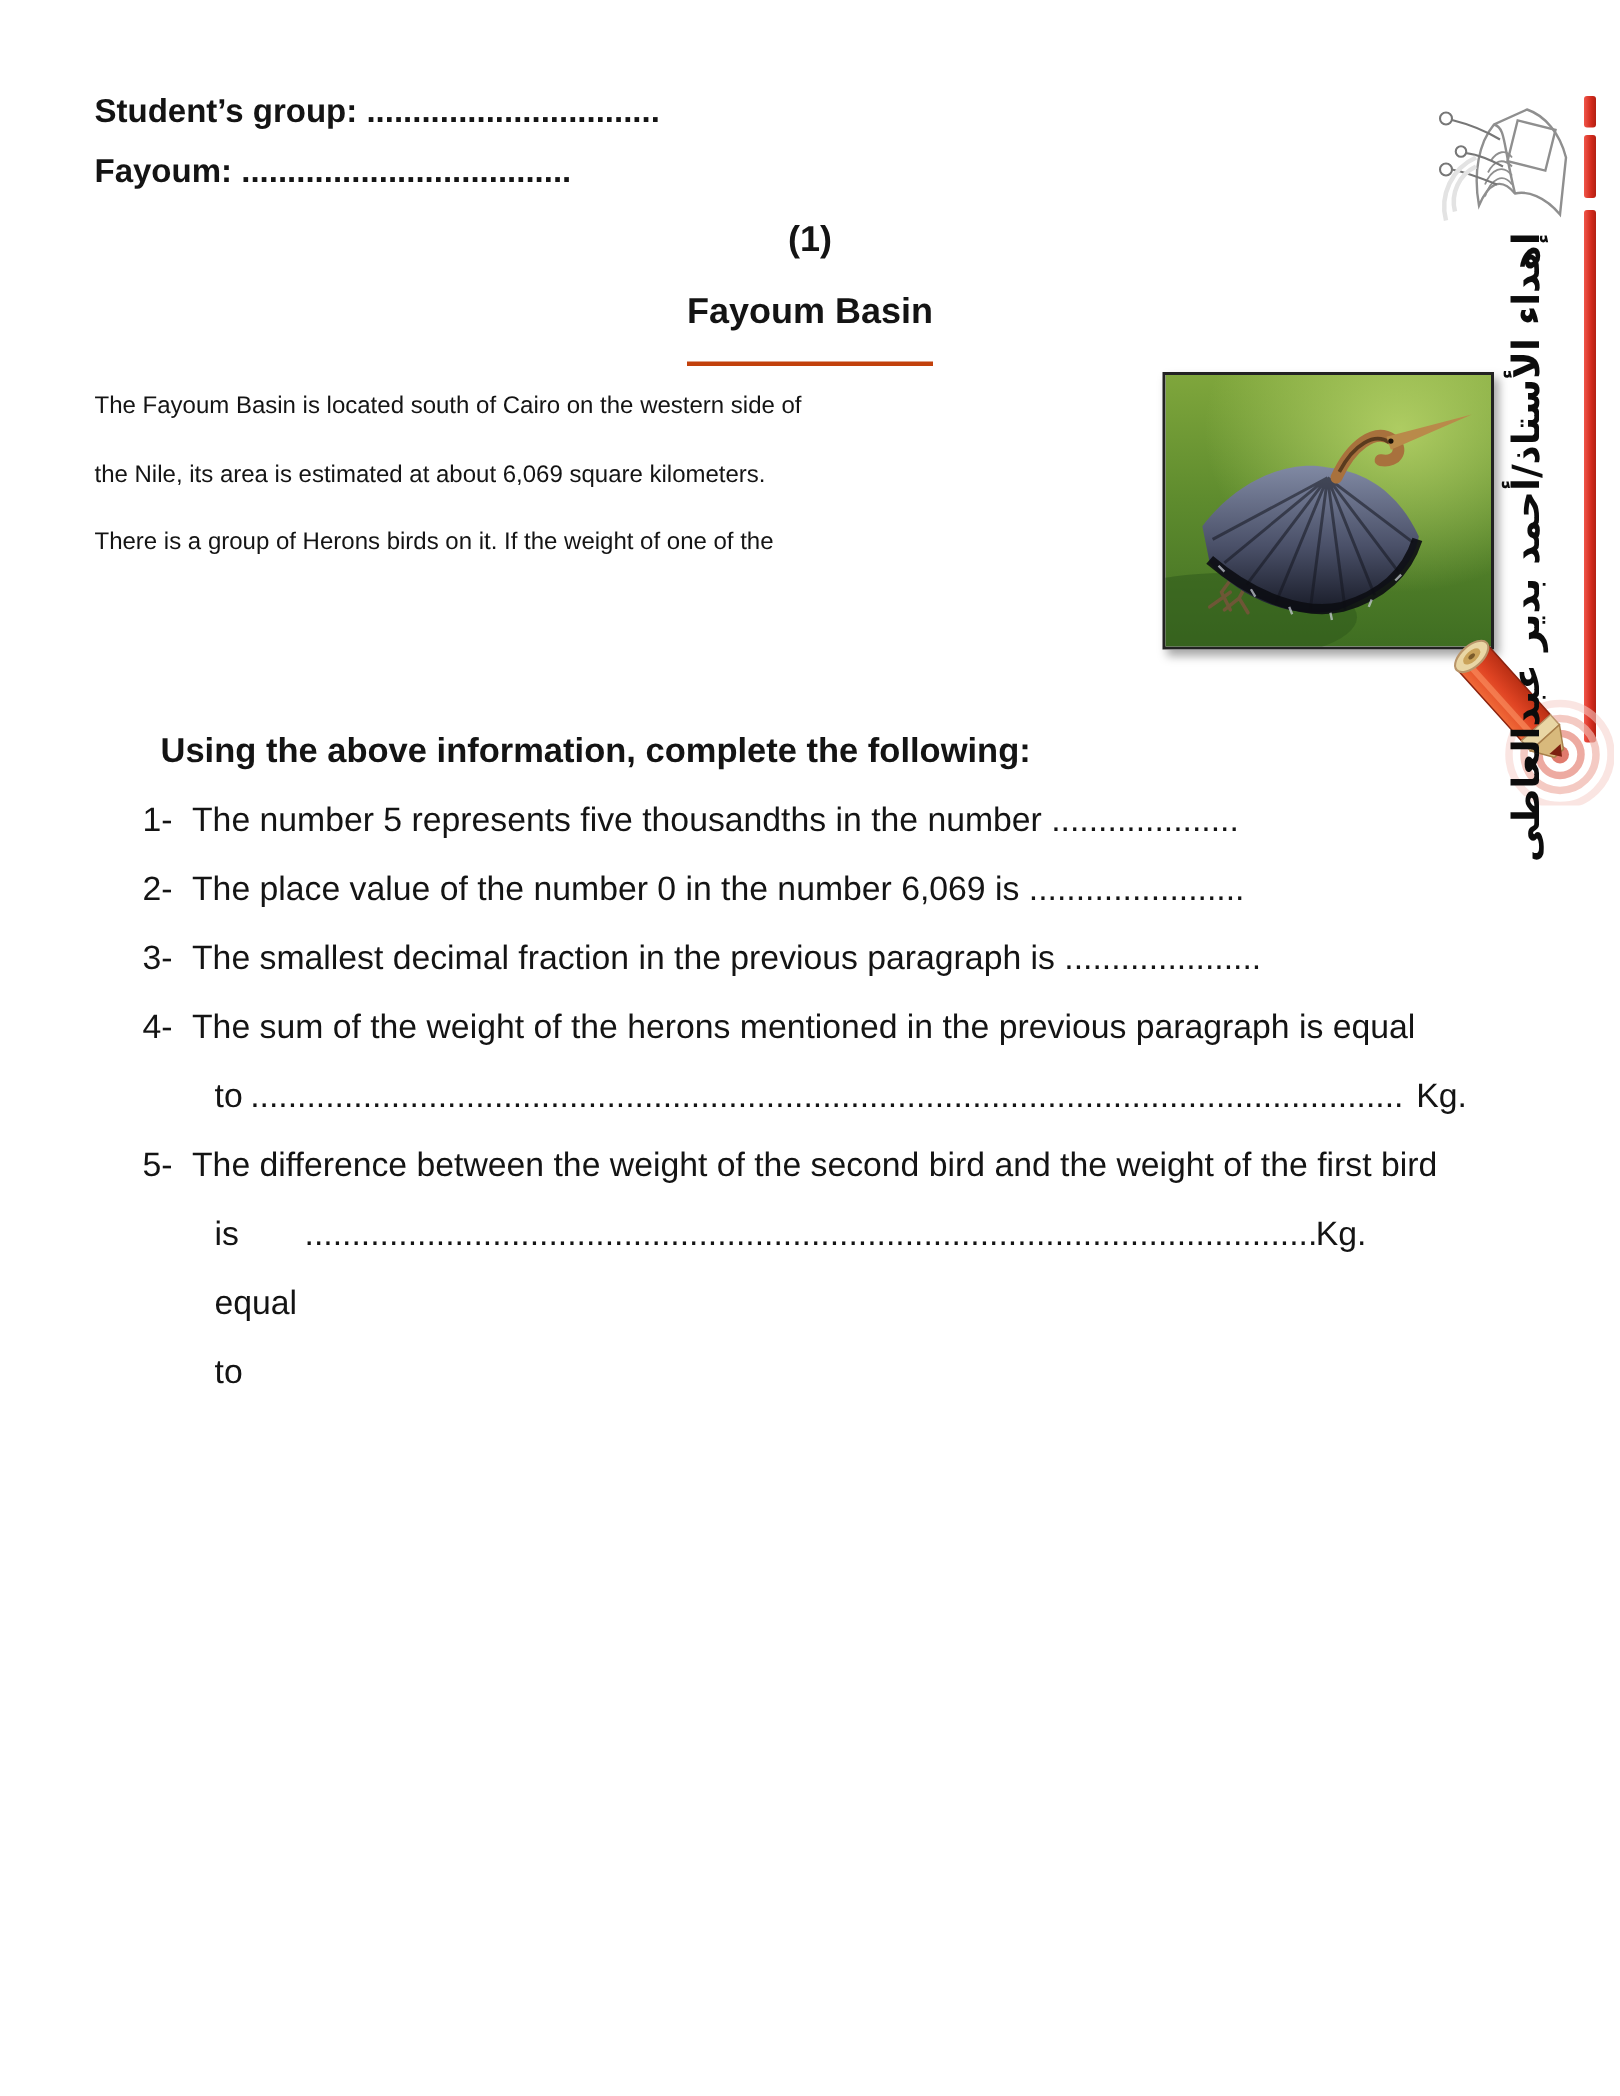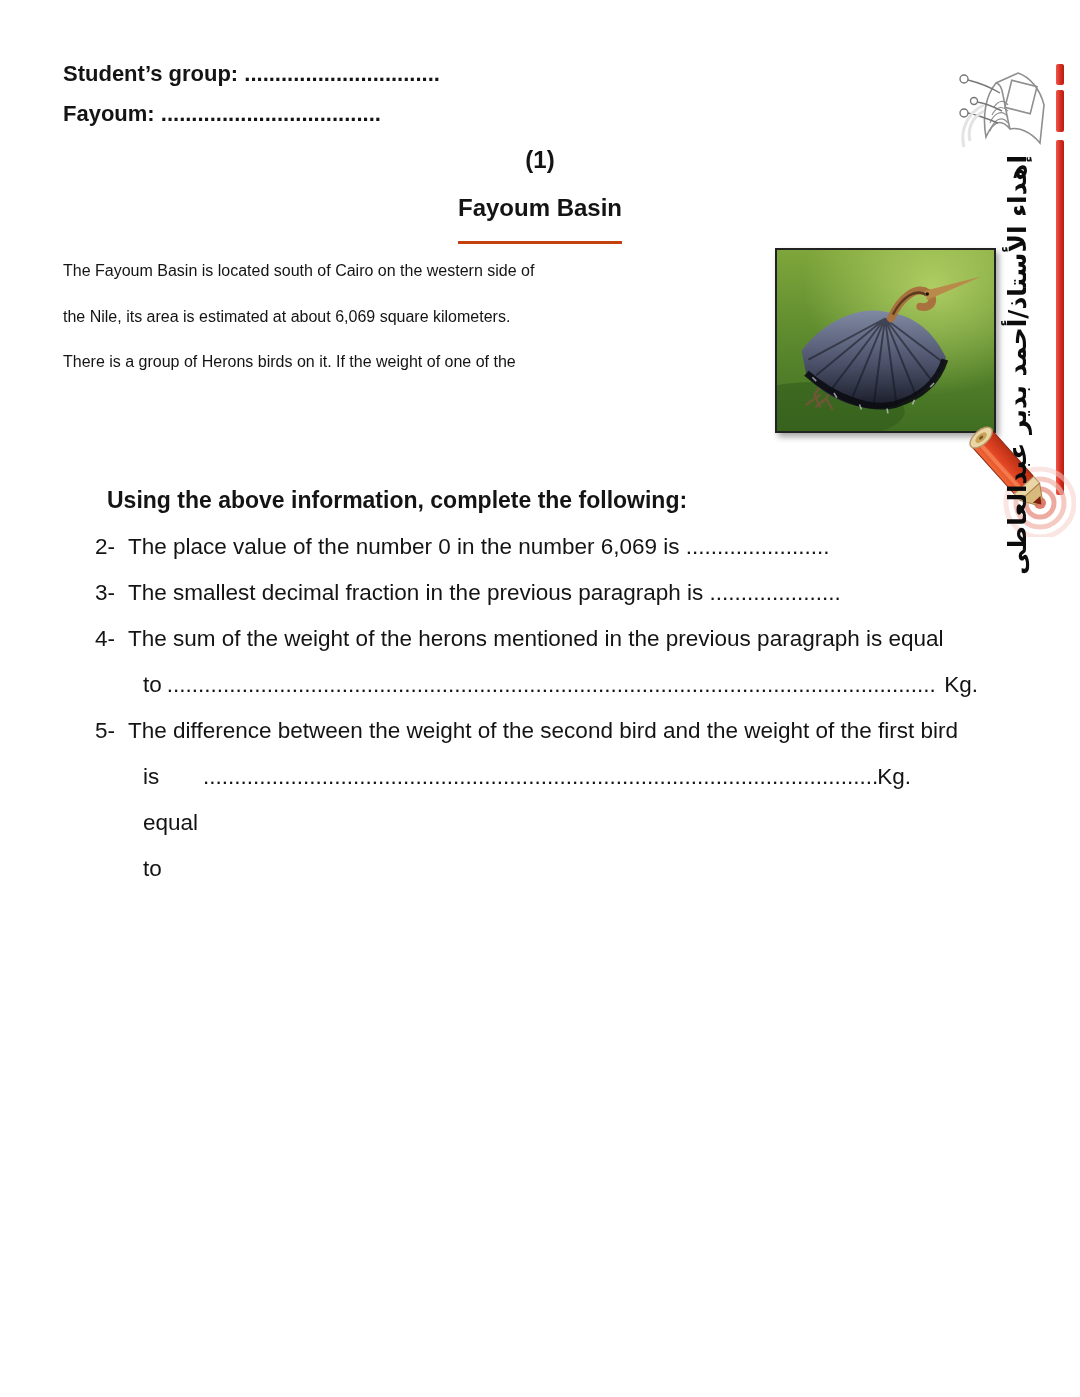--- a/index.html
+++ b/index.html
@@ -69,20 +69,21 @@
 
   <div class="para">
     <div>The Fayoum Basin is located south of Cairo on the western side of</div>
     <div>the Nile, its area is estimated at about 6,069 square kilometers.</div>
     <div>There is a group of Herons birds on it. If the weight of one of the</div>
   </div>
 
   <div class="instruction">Using the above information, complete the following:</div>
 
   <div class="questions">
+    <div class="q-row"><span class="q-num">1-</span><span>The number 5 represents five thousandths in the number ....................</span></div>
     <div class="q-row"><span class="q-num">2-</span><span>The place value of the number 0 in the number 6,069 is .......................</span></div>
     <div class="q-row"><span class="q-num">3-</span><span>The smallest decimal fraction in the previous paragraph is .....................</span></div>
     <div class="q-row"><span class="q-num">4-</span><span>The sum of the weight of the herons mentioned in the previous paragraph is equal</span></div>
     <div class="q-cont w4">
         <span>to</span>
         <span class="leader">........................................................................................................................................................................................................................</span>
         <span class="sfx-sp">Kg.</span>
       </div>
     <div class="q-row"><span class="q-num">5-</span><span>The difference between the weight of the second bird and the weight of the first bird</span></div>
     <div class="q-cont w5">

